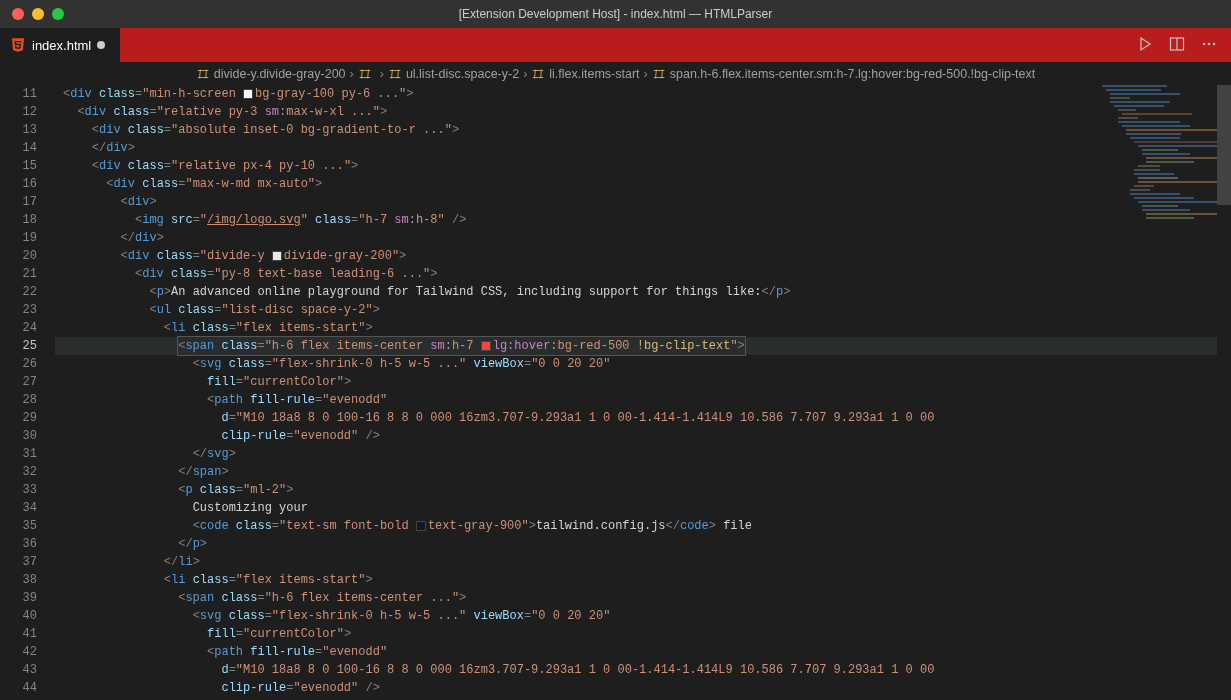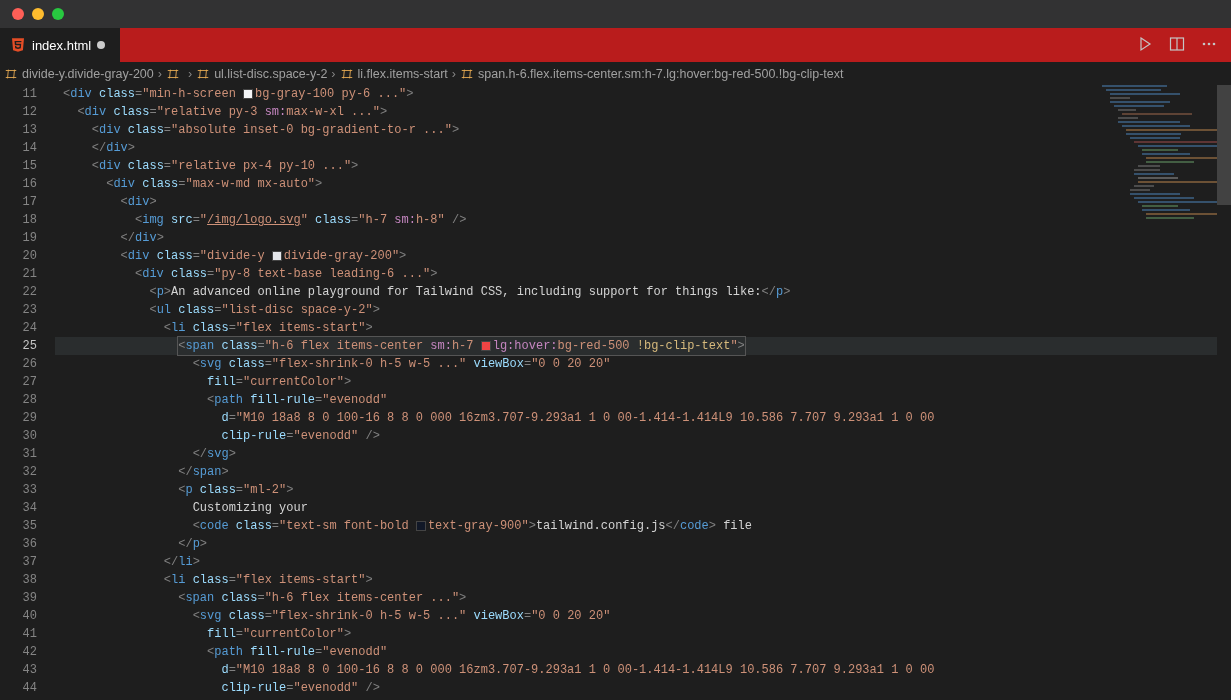--- a/index.html
+++ b/index.html
@@ -75,20 +75,21 @@
   .breadcrumb {
     height: 22px;
     background: #1e1e1e;
     display: flex;
     align-items: center;
     font-size: 12.5px;
     color: #a0a0a0;
     padding: 0 4px;
     white-space: nowrap;
     overflow: hidden;
+    justify-content: center;
   }
   .breadcrumb .chev { margin: 0 4px; color: #888; }
   .crumb-icon {
     width: 14px; height: 14px; margin-right: 4px;
     display: inline-flex; align-items: center; justify-content: center;
   }
   .editor-wrap {
     display: flex;
     height: calc(100% - 85px);
     position: relative;
@@ -185,20 +186,21 @@
 </style>
 </head>
 <body>
 
 <div class="titlebar">
   <div class="traffic-lights">
     <div class="light red"></div>
     <div class="light yellow"></div>
     <div class="light green"></div>
   </div>
+  <div class="title">[Extension Development Host] - index.html — HTMLParser</div>
 </div>
 
 <div class="tabs">
   <div class="tab">
     <span class="tab-icon html5">
       <svg class="icon-svg" viewBox="0 0 24 24" fill="currentColor">
           <path d="M3 2l1.6 18L12 22l7.4-2L21 2H3zm14 6H9.2l.2 2.3h7.4l-.6 6.4L12 18l-4.2-1.3-.3-3.2h2l.15 1.6L12 15.8l2.35-.7.25-2.6H7.4L6.8 5.9h10.4L17 8z"></path>
         </svg>
     </span>
     <span>index.html</span>

